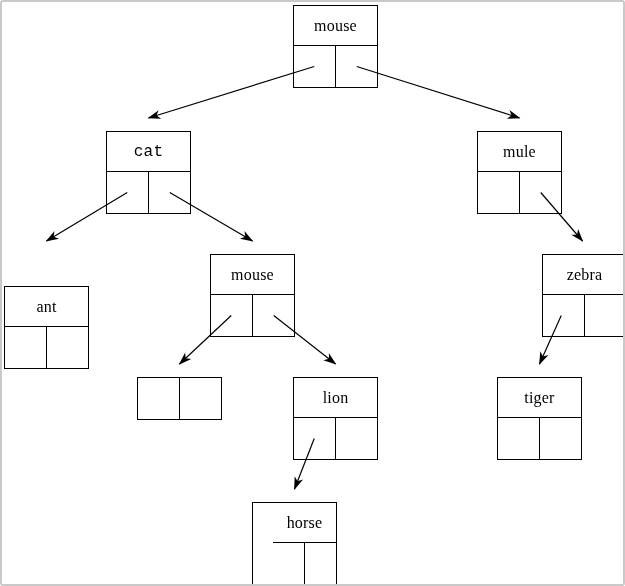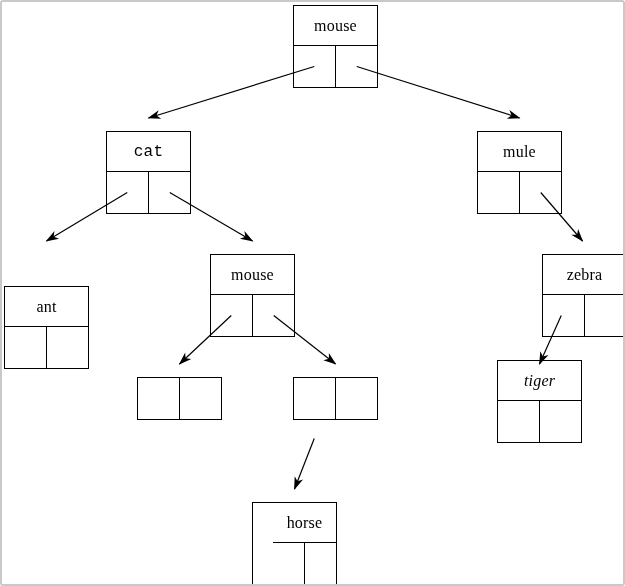--- a/index.html
+++ b/index.html
@@ -103,26 +103,27 @@
           <div class="cell"></div>
         </div>
       </div>
       <div class="node" style="left: 135px; top: 375px;">
         <div class="node-pointers">
           <div class="cell cell-left"></div>
           <div class="cell"></div>
         </div>
       </div>
       <div class="node" style="left: 291px; top: 375px;">
+        <div class="node-label">lion</div>
         <div class="node-pointers">
           <div class="cell cell-left"></div>
           <div class="cell"></div>
         </div>
       </div>
-      <div class="node" style="left: 495px; top: 358px; font-style: italic;">
+      <div class="node" style="left: 495px; top: 375px;">
         <div class="node-label">tiger</div>
         <div class="node-pointers">
           <div class="cell cell-left"></div>
           <div class="cell"></div>
         </div>
       </div>
       <div class="node" style="left: 250px; top: 500px; padding-left: 20px;">
         <div class="node-label">horse</div>
         <div class="node-pointers">
           <div class="cell cell-left"></div>

